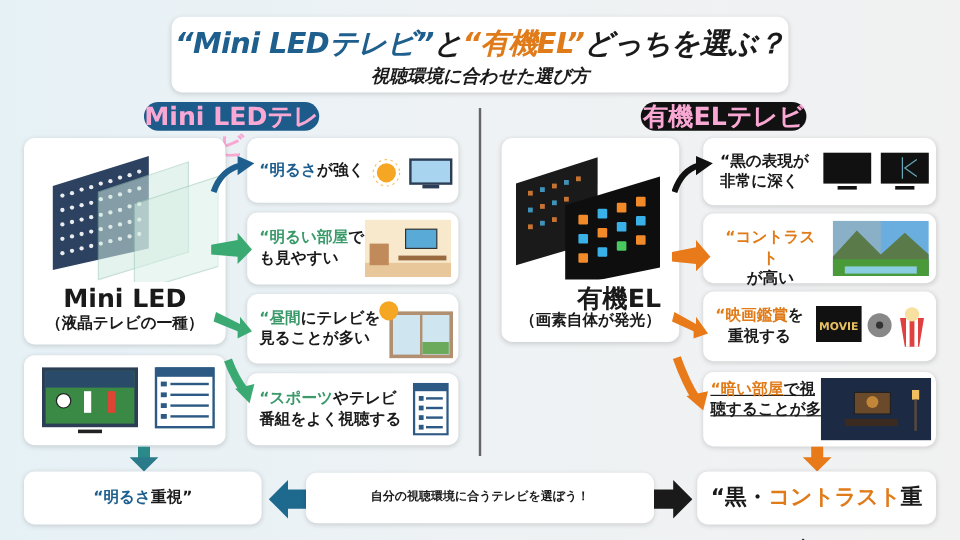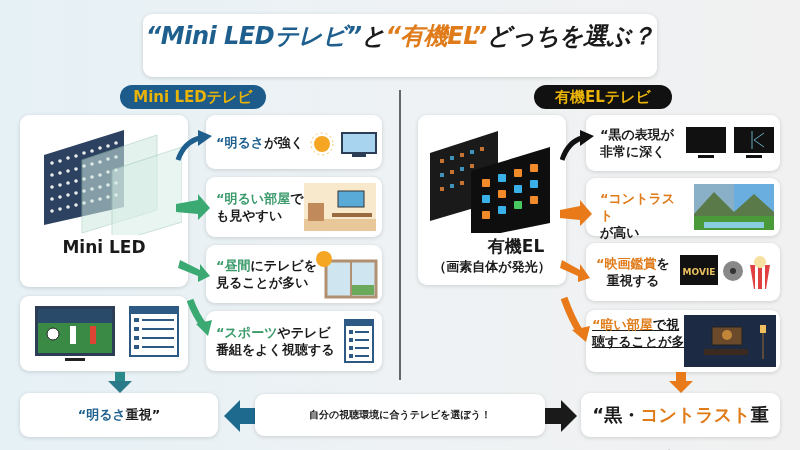--- a/index.html
+++ b/index.html
@@ -14,38 +14,39 @@
     position: absolute; background: #fff; border-radius: 9px;
     box-shadow: 0 1px 4px rgba(0,0,0,0.15);
   }
   .title-box { left: 143px; top: 14px; width: 514px; height: 63px; text-align: center; font-style: italic; }
   .title-main { font-size: 24px; margin-top: 6px; letter-spacing: -0.5px; }
   .title-sub { font-size: 15px; margin-top: 2px; }
   .blue { color: #1e5f8e; }
   .orange { color: #e07b1a; }
   .green { color: #3a9a6a; }
   .pill {
-    position: absolute; height: 24px; border-radius: 12px; color: #eab308;
-    font-size: 15px; text-align: center; line-height: 24px;
+    position: absolute; height: 24px; border-radius: 12px; color: #f9a8d4;
+    font-size: 21px; text-align: center; line-height: 24px;
   }
   .pill-left { left: 120px; top: 85px; width: 146px; background: #1c5b8a; }
   .pill-right { left: 534px; top: 85px; width: 138px; background: #111; }
   .divider { left: 399px; top: 90px; width: 2px; height: 290px; background: #666; }
   .item { font-size: 13px; line-height: 17px; }
-  .big { font-size: 17px; text-align: center; }
+  .big { font-size: 21px; text-align: center; }
   .small { font-size: 13px; text-align: center; }
   .ico { position: absolute; }
 </style>
 </head>
 <body>
 
 <div class="card title-box">
   <div class="title-main">
     <span class="blue">“Mini LEDテレビ”</span><span>と</span><span class="orange">“有機EL”</span><span>どっちを選ぶ？</span>
   </div>
+  <div class="title-sub">視聴環境に合わせた選び方</div>
 </div>
 
 <div class="pill pill-left">Mini LEDテレビ</div>
 <div class="pill pill-right">有機ELテレビ</div>
 <div class="abs divider"></div>
 
 <div class="card" style="left:20px;top:115px;width:168px;height:172px;">
   <svg class="ico" style="left:12px;top:10px" width="150" height="110">
     <polygon points="12,30 92,5 92,82 12,100" fill="#2c4260"></polygon>
     <g fill="#fff" opacity="0.9">
@@ -92,20 +93,21 @@
         <circle cx="52" cy="78" r="1.8"></circle>
         <circle cx="60" cy="76" r="1.8"></circle>
         <circle cx="68" cy="74" r="1.8"></circle>
         <circle cx="76" cy="72" r="1.8"></circle>
         <circle cx="84" cy="70" r="1.8"></circle>
     </g>
     <polygon points="50,35 125,10 125,85 50,108" fill="#cfe9e0" opacity="0.55" stroke="#9cc8b8"></polygon>
     <polygon points="80,45 150,22 150,97 80,118" fill="#d7eee6" opacity="0.55" stroke="#9cc8b8"></polygon>
   </svg>
   <div class="abs big" style="left:0;top:122px;width:168px;">Mini LED</div>
+  <div class="abs small" style="left:0;top:145px;width:168px;">（液晶テレビの一種）</div>
 </div>
 
 <div class="card" style="left:20px;top:296px;width:168px;height:75px;">
   <svg class="ico" style="left:15px;top:10px" width="145" height="60">
     <rect x="0" y="0" width="80" height="50" fill="#2c3e55"></rect>
     <rect x="3" y="3" width="74" height="44" fill="#3a8a46"></rect>
     <rect x="3" y="3" width="74" height="14" fill="#2a4a6a"></rect>
     <circle cx="18" cy="28" r="6" fill="#fff" stroke="#222"></circle>
     <rect x="35" y="20" width="6" height="18" fill="#fff"></rect>
     <rect x="55" y="20" width="6" height="18" fill="#d43"></rect>
@@ -223,21 +225,21 @@
   <svg class="ico" style="left:100px;top:12px" width="90" height="34">
     <rect x="0" y="0" width="40" height="26" fill="#111"></rect>
       <rect x="12" y="28" width="16" height="3" fill="#111"></rect>
     <rect x="48" y="0" width="40" height="26" fill="#111"></rect>
       <rect x="60" y="28" width="16" height="3" fill="#111"></rect>
     <path d="M66,4 L66,22 M78,6 L68,13 L78,20" stroke="#6ab" fill="none"></path>
   </svg>
 </div>
 
 <div class="card" style="left:586px;top:178px;width:194px;height:58px;">
-  <div class="abs item" style="left:14px;top:12px;text-align:left;width:84px;"><span class="orange">“コントラスト</span><br><span>が高い</span></div>
+  <div class="abs item" style="left:14px;top:12px;text-align:center;width:84px;"><span class="orange">“コントラスト</span><br><span>が高い</span></div>
   <svg class="ico" style="left:108px;top:6px" width="80" height="46">
     <rect width="80" height="46" fill="#6aaee0"></rect>
     <rect x="0" width="40" height="46" fill="#8ab0c8"></rect>
     <polygon points="0,30 20,8 40,28 60,10 80,28 80,46 0,46" fill="#5a7a4a"></polygon>
     <rect x="0" y="32" width="80" height="14" fill="#4a9a3a"></rect>
     <rect x="10" y="38" width="60" height="6" fill="#8acde0"></rect>
   </svg>
 </div>
 
 <div class="card" style="left:586px;top:243px;width:194px;height:58px;">

